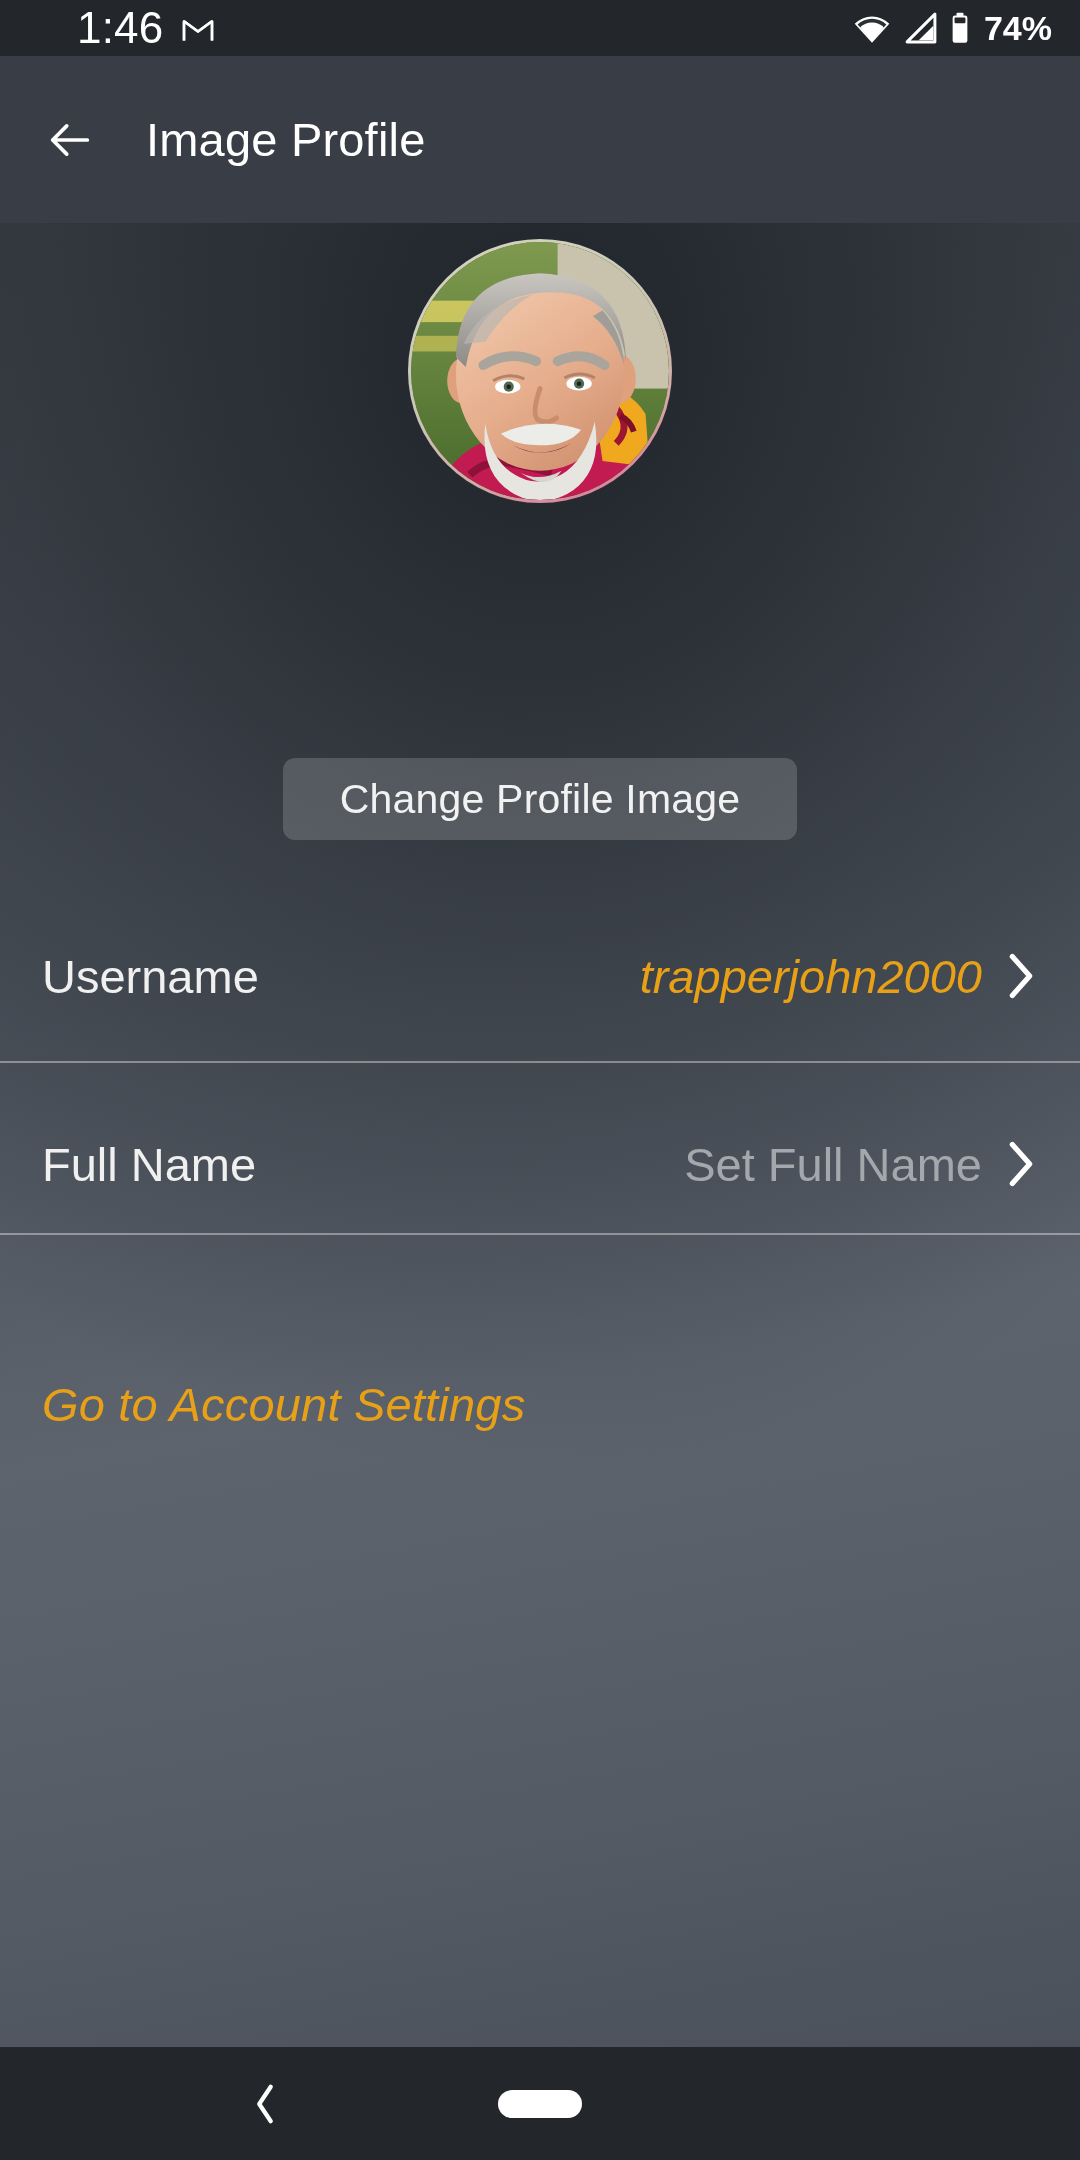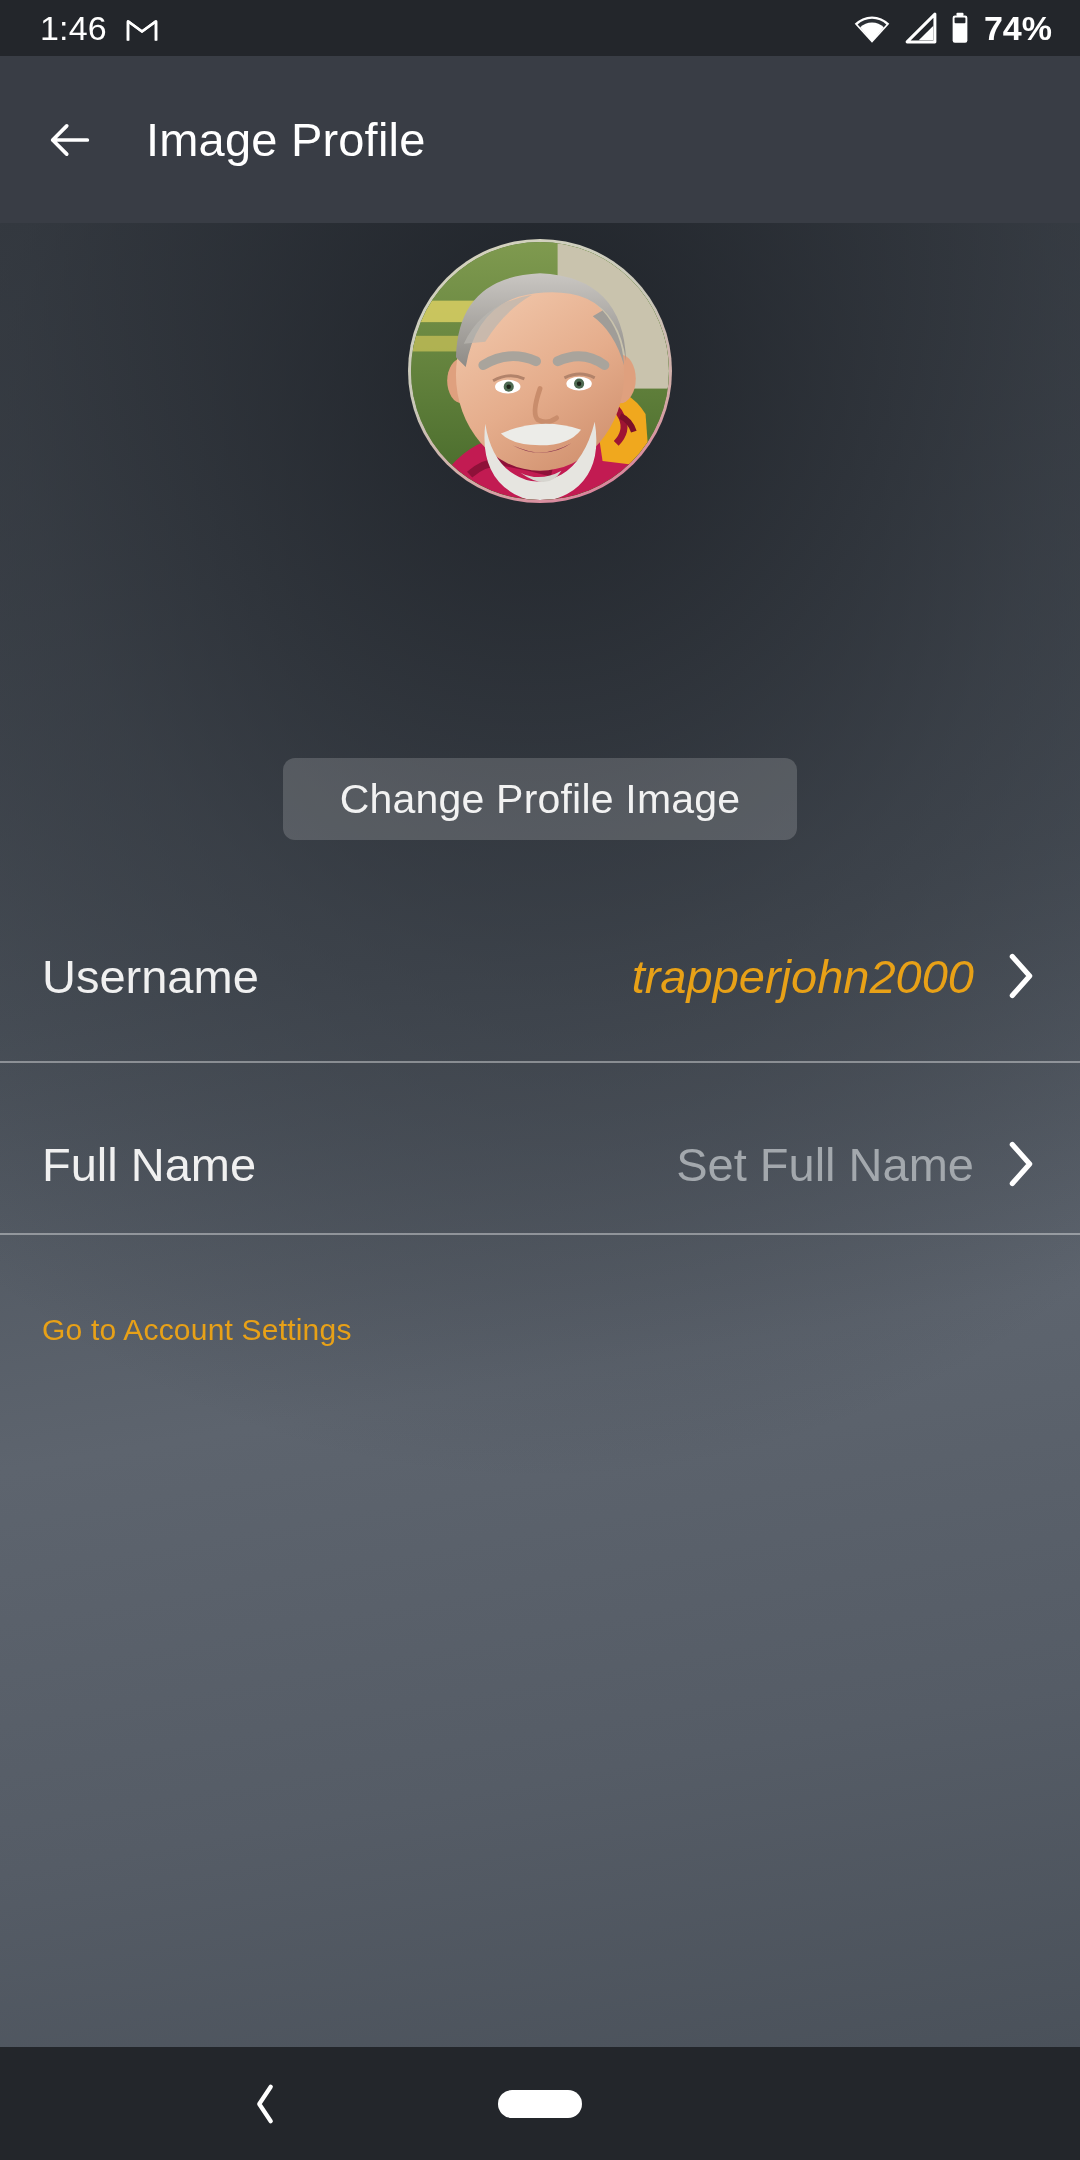--- a/index.html
+++ b/index.html
@@ -12,21 +12,21 @@
   .phone { position:relative; width:1080px; height:2160px; overflow:hidden; }
 
   
   .statusbar {
     position:absolute; left:0; top:0; width:1080px; height:56px;
     background:#23262b;
     display:flex; align-items:center; justify-content:space-between;
     padding:0 28px 0 40px;
   }
   .sb-left { display:flex; align-items:center; gap:18px; }
-  .sb-clock { color:#ffffff; font-size:34px; letter-spacing:.2px; }
+  .sb-clock { color:#ffffff; font-size:44px; letter-spacing:.2px;margin-left:37px; }
   .sb-right { display:flex; align-items:center; gap:12px; }
   .sb-pct { color:#ffffff; font-size:34px; margin-left:2px;font-weight:bold; }
   .ic { display:block; }
 
   
   .appbar {
     position:absolute; left:0; top:56px; width:1080px; height:167px;
     background:#393d45;
     display:flex; align-items:center;
   }
@@ -65,41 +65,41 @@
     position:absolute; left:283px; top:535px; width:514px; height:82px;
     background:rgba(255,255,255,.17);
     border-radius:12px;
     display:flex; align-items:center; justify-content:center;
     color:#f2f2f2; font-size:41px; letter-spacing:.2px;
   }
 
   
   .row {
     position:absolute; left:0; width:1080px; height:170px;
-    display:flex; align-items:center; padding:0 42px;gap:8px;
+    display:flex; align-items:center; padding:0 42px;
   }
   .row-1 { top:668px; }
   .row-2 { top:856px; }
   .divider {
     position:absolute; left:0; width:1080px; height:2px;
     background:rgba(255,255,255,.38);
   }
   .div-1 { top:838px; }
   .div-2 { top:1010px; }
   .row-label { color:#f0f0f0; font-size:47px; flex:0 0 auto; }
   .row-spacer { flex:1 1 auto; }
   .row-value { font-size:47px; margin-right:22px; }
   .row-value.accent { color:#e8a117;font-style:italic; }
   .row-value.muted  { color:#a3a8ad; }
   .chev { display:flex; align-items:center; }
 
   
   .acct-link {
-    position:absolute; left:42px; top:1090px;
-    color:#e8a117; font-size:30px; letter-spacing:.2px;
+    position:absolute; left:42px; top:1154px;
+    color:#e8a117; font-size:47px; letter-spacing:.2px;font-style:italic;
   }
 
   
   .navbar {
     position:absolute; left:0; bottom:0; width:1080px; height:113px;
     background:#23262b;
     display:flex; align-items:center;
   }
   .nav-back { position:absolute; left:237px; top:50%; transform:translateY(-50%);
     width:56px; height:56px; display:flex; align-items:center; justify-content:center; }

